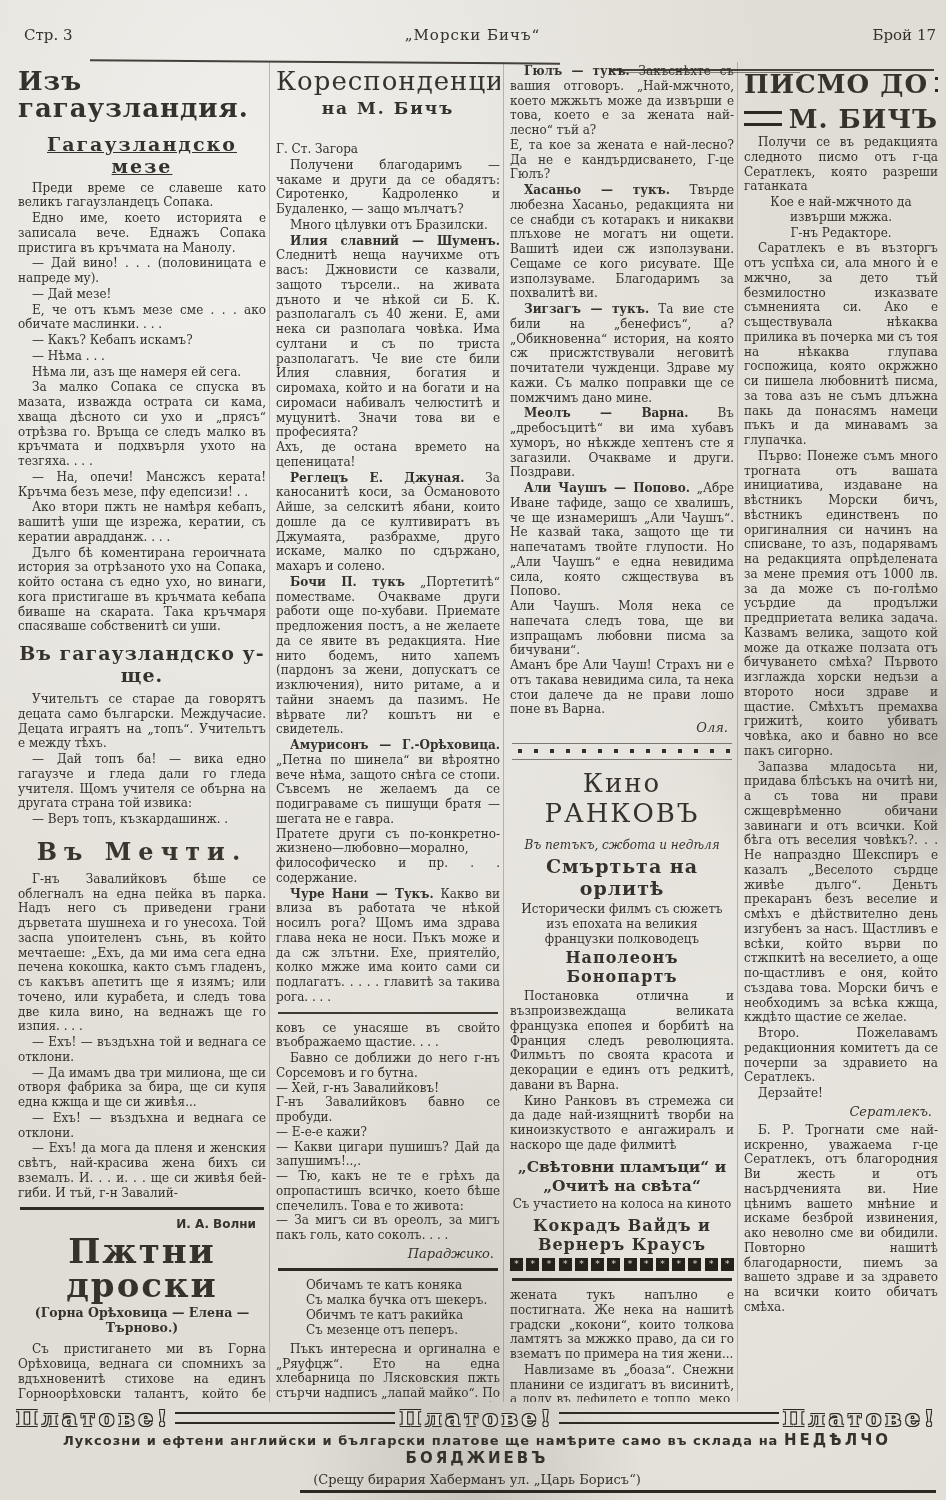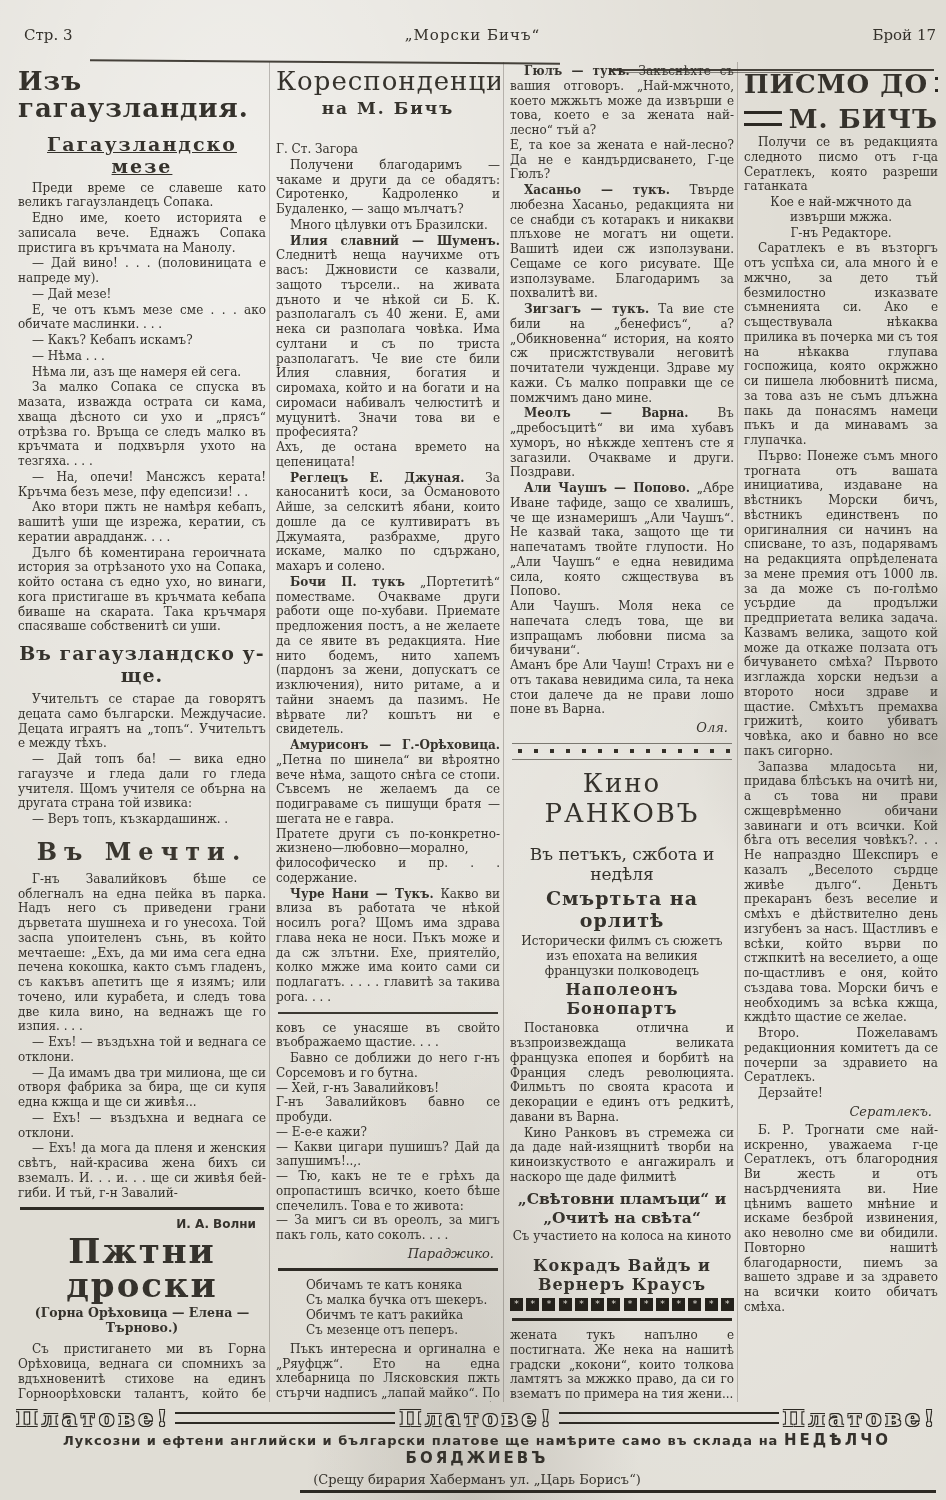--- a/index.html
+++ b/index.html
@@ -42,21 +42,21 @@
   
   .h-corr{font-size:26px;text-align:center;letter-spacing:1px;margin:2px 0 2px;font-weight:normal;}
   .h-corr-sub{font-size:17px;font-weight:bold;text-align:center;letter-spacing:2px;margin:0 0 24px;}
   
   .lh-row{display:flex;align-items:center;gap:7px;font-weight:bold;font-size:26px;letter-spacing:1px;line-height:1.1;margin:6px 0 2px;}
   .bars{flex:1;height:9px;border-top:3px solid #2c2923;border-bottom:3px solid #2c2923;}
   
   .orn{height:15px;margin:8px 2px 4px;border-top:1px solid rgba(50,46,39,.6);border-bottom:1px solid rgba(50,46,39,.6);
        background-image:radial-gradient(circle 4px at 8px 7px,#353129 55%,transparent 62%);background-size:16px 15px;}
   .cin-name{font-size:26px;text-align:center;letter-spacing:2px;margin:8px 0 2px;}
-  .cin-sched{text-align:center;font-size:17px;margin:16px 0 3px;}
+  .cin-sched{font-style:italic;text-align:center;font-size:12px;margin:10px 0 3px;}
   .cin-film{font-size:19px;font-weight:bold;text-align:center;margin:2px 0 3px;letter-spacing:1px;}
   .cin-sub{font-size:16px;font-weight:bold;text-align:center;letter-spacing:1px;margin:2px 0 3px;}
   .cin-upcoming{font-size:15.5px;font-weight:bold;text-align:center;margin:4px 0 2px;line-height:1.25;}
   .squares{display:flex;justify-content:space-between;margin:4px 0 4px;}
   .sq{width:13px;height:13px;background:#24211b;color:#e0ddd5;font-size:9px;line-height:13px;text-align:center;font-family:"DejaVu Sans",sans-serif;}
   .sq::before{content:"*";}
   
   .trav-by{text-align:right;font-weight:bold;font-size:12px;font-family:"DejaVu Sans","Liberation Sans",sans-serif;margin:6px 10px 3px 0;}
   .trav-title{font-size:34px;font-weight:bold;text-align:center;letter-spacing:2px;line-height:1;margin:0 0 3px;}
   .trav-sub{font-size:12.5px;font-weight:bold;text-align:center;margin:0 0 7px;}
@@ -168,21 +168,21 @@
     <div class="orn"></div>
     <div class="cin-name">Кино РАНКОВЪ</div>
     <div class="cin-sched">Въ петъкъ, сжбота и недѣля</div>
     <div class="cin-film">Смъртьта на орлитѣ</div>
     <p class="t center">Исторически филмъ съ сюжетъ изъ епохата на великия французки полководецъ</p>
     <div class="cin-sub">Наполеонъ Бонопартъ</div>
     <p class="t">Постановка отлична и възпроизвеждаща великата французка епопея и борбитѣ на Франция следъ революцията. Филмьтъ по своята красота и декорации е единъ отъ редкитѣ, давани въ Варна.</p>
     <p class="t">Кино Ранковъ въ стремежа си да даде най-изящнитѣ творби на киноизкуството е ангажиралъ и наскоро ще даде филмитѣ</p>
     <div class="cin-upcoming">„Свѣтовни пламъци“ и „Очитѣ на свѣта“</div>
     <p class="t center" style="margin-bottom:0">Съ участието на колоса на киното</p>
-    <div class="cin-sub" style="margin-top:12px">Кокрадъ Вайдъ и Вернеръ Краусъ</div>
+    <div class="cin-sub" style="margin-top:4px">Кокрадъ Вайдъ и Вернеръ Краусъ</div>
     <div class="squares">
       <span class="sq"></span>
         <span class="sq"></span>
         <span class="sq"></span>
         <span class="sq"></span>
         <span class="sq"></span>
         <span class="sq"></span>
         <span class="sq"></span>
         <span class="sq"></span>
         <span class="sq"></span>

